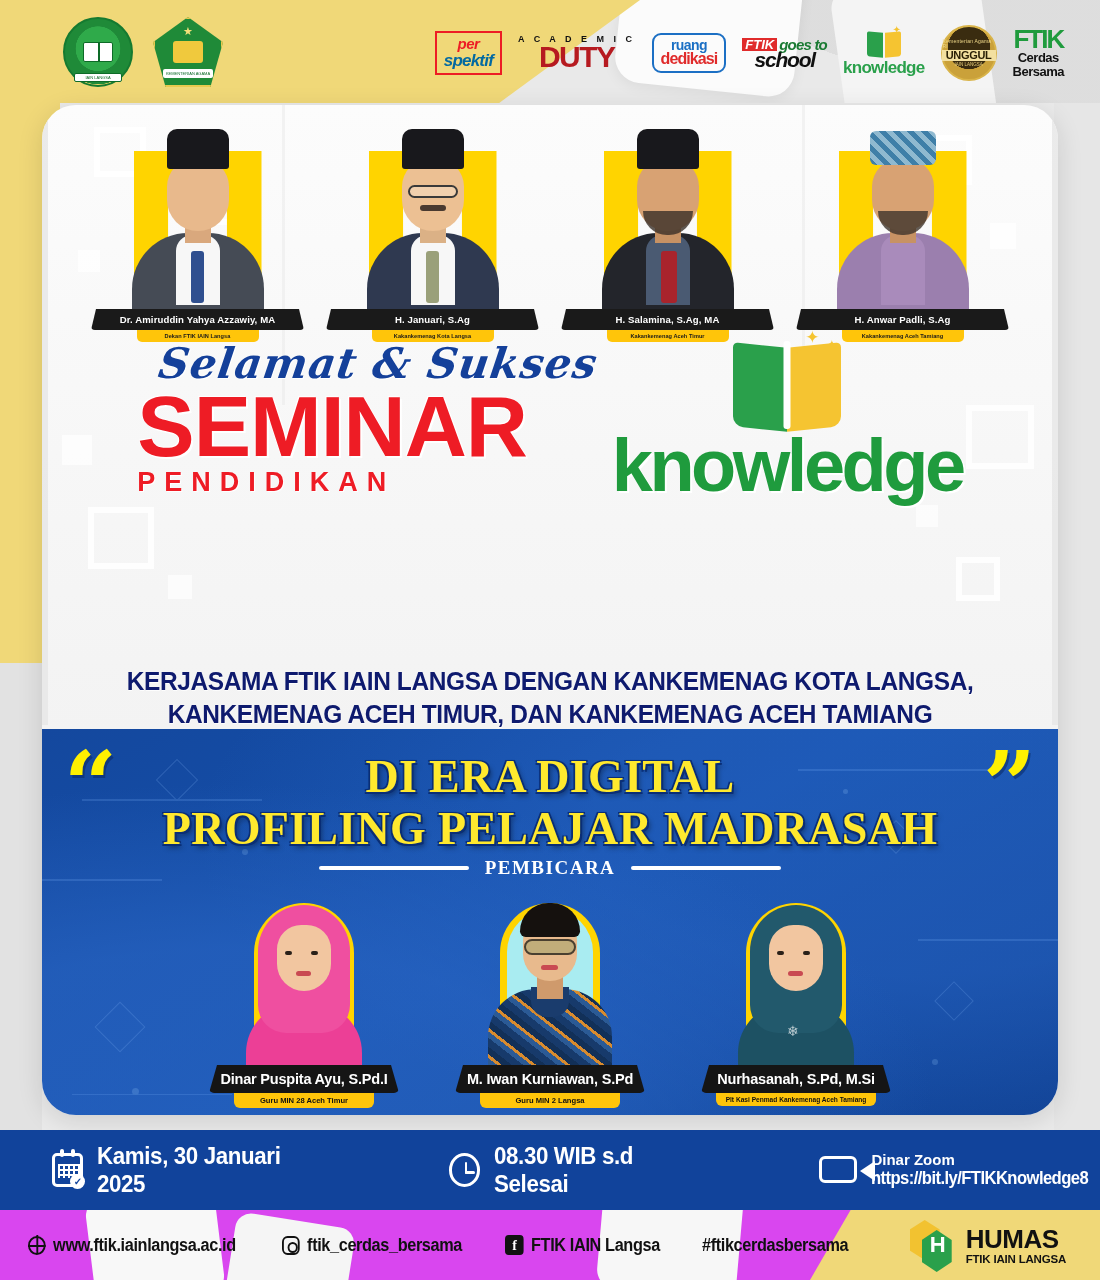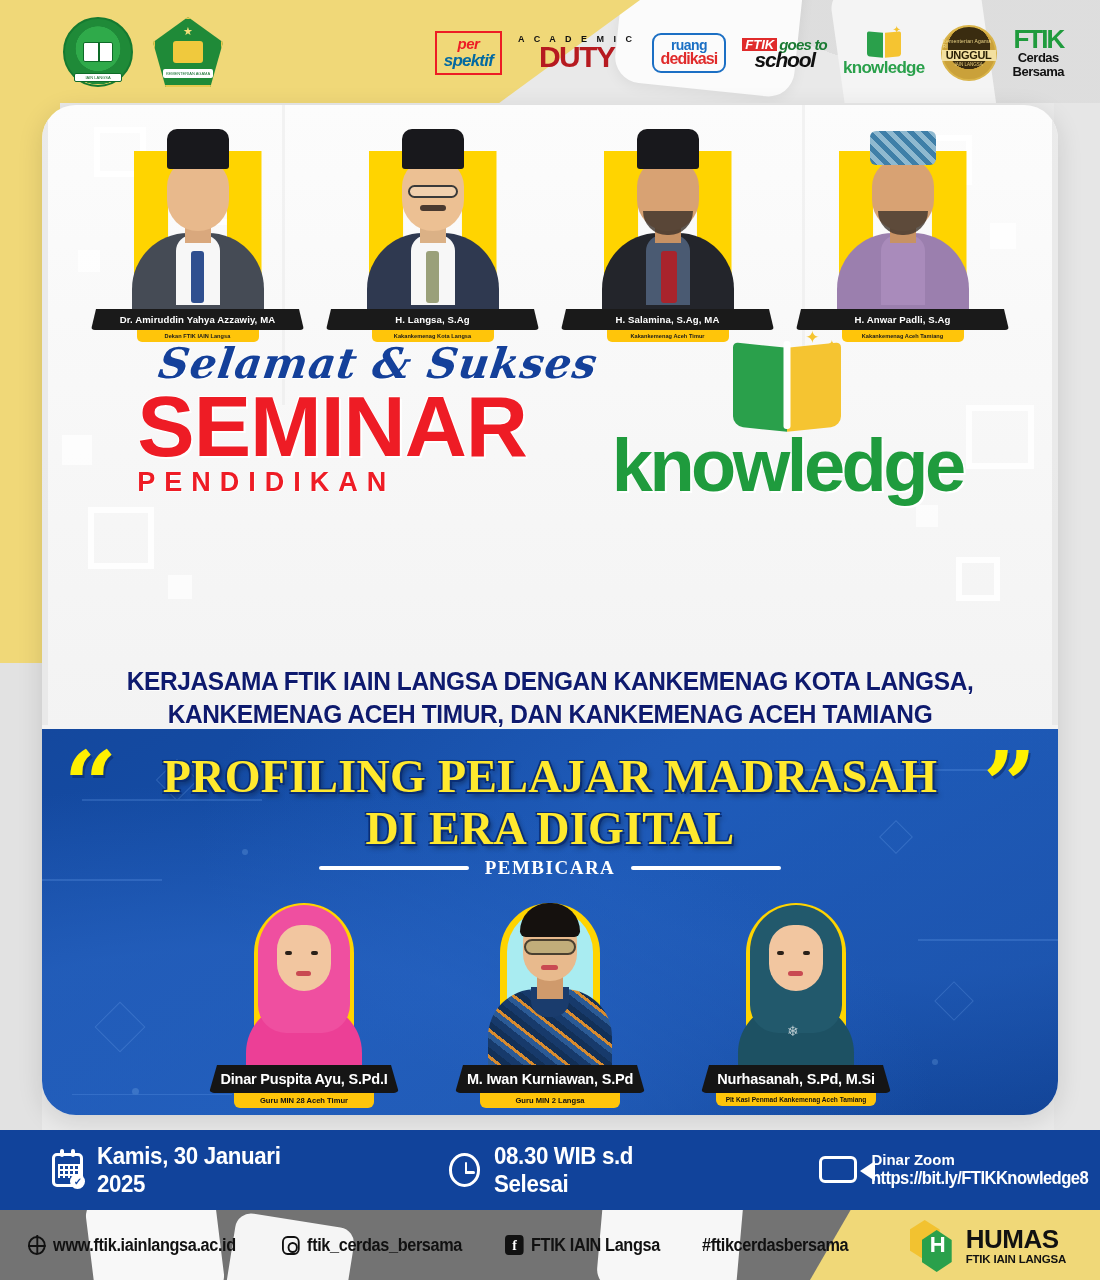--- a/index.html
+++ b/index.html
@@ -349,21 +349,21 @@
   .ico-clock { width:34px;height:34px;border:3px solid #fff;border-radius:50%; }
   .ico-clock:before {content:"";position:absolute;left:13px;top:6px;width:2.5px;height:12px;background:#fff;border-radius:2px;}
   .ico-clock:after {content:"";position:absolute;left:13px;top:15px;width:10px;height:2.5px;background:#fff;border-radius:2px;}
   .ico-cam { width:38px;height:27px;border:3px solid #fff;border-radius:6px; }
   .ico-cam:after {content:"";position:absolute;left:38px;top:2px;width:0;height:0;
      border-top:10px solid transparent;border-bottom:10px solid transparent;border-right:15px solid #fff;}
 
   
   .footer {
     position:absolute; left:0; top:1210px; width:1100px; height:70px;
-    background:#737373; overflow:hidden; z-index:6;
+    background:#d946ef; overflow:hidden; z-index:6;
   }
   .ft-yellow { position:absolute; right:0; top:0; width:290px; height:70px; background:#f0d878;
      clip-path: polygon(14% 0, 100% 0, 100% 100%, 0 100%); }
   .ft-geo { position:absolute; left:90px; top:-18px; width:130px; height:108px; background:#f8f8f8;
      border-radius:18px; transform:rotate(-7deg); }
   .ft-geo2 { position:absolute; left:230px; top:10px; width:120px; height:90px; background:#f5f5f5;
      border-radius:16px; transform:rotate(9deg); }
   .ft-geo3 { position:absolute; left:600px; top:-26px; width:140px; height:110px; background:#f7f7f7;
      border-radius:20px; transform:rotate(5deg); }
   .ft-items { position:absolute; left:28px; top:0; height:70px; display:flex; align-items:center; gap:30px; z-index:3;}
@@ -508,21 +508,21 @@
             <div class="pz p-shoulder" style="background:#2f3950;"></div>
             <div class="pz p-shirt"></div>
             <div class="pz p-tie" style="background:#9aa07a;"></div>
             <div class="pz p-neck" style="background:#dbb186;"></div>
             <div class="pz p-head" style="background:#ecc093;"></div>
             <div class="pz p-glasses"></div>
             <div class="pz p-mustache"></div>
             <div class="pz p-songkok"></div>
           </div>
         </div>
-        <div class="ts-name">H. Langsa, S.Ag</div>
+        <div class="ts-name">H. Januari, S.Ag</div>
         <div class="ts-role">Kakankemenag Kota Langsa</div>
       </div>
 
       <div class="ts">
         <div class="ts-photo">
           <div class="ts-yellow"></div>
           <div class="ts-person">
             <div class="pz p-shoulder" style="background:#23252b;"></div>
             <div class="pz p-shirt" style="background:#4a5a72;"></div>
             <div class="pz p-tie" style="background:#a8242c;width:16px;"></div>
@@ -592,22 +592,22 @@
         <div class="bp-dot" style="left:200px;top:120px;width:6px;height:6px;"></div>
         <div class="bp-dot" style="right:210px;top:60px;width:5px;height:5px;"></div>
         <div class="bp-dot" style="left:90px;bottom:120px;width:7px;height:7px;"></div>
         <div class="bp-dot" style="right:120px;bottom:150px;width:6px;height:6px;"></div>
       </div>
 
       <div class="quote-l">“</div>
       <div class="quote-r">”</div>
 
       <div class="main-title">
+        <div>DI ERA DIGITAL</div>
         <div>PROFILING PELAJAR MADRASAH</div>
-        <div>DI ERA DIGITAL</div>
       </div>
 
       <div class="pembicara-row">
         <span class="pb-rule"></span>
         <span class="pb-text">PEMBICARA</span>
         <span class="pb-rule"></span>
       </div>
 
       <div class="speakers">
         <div class="sp s1">

